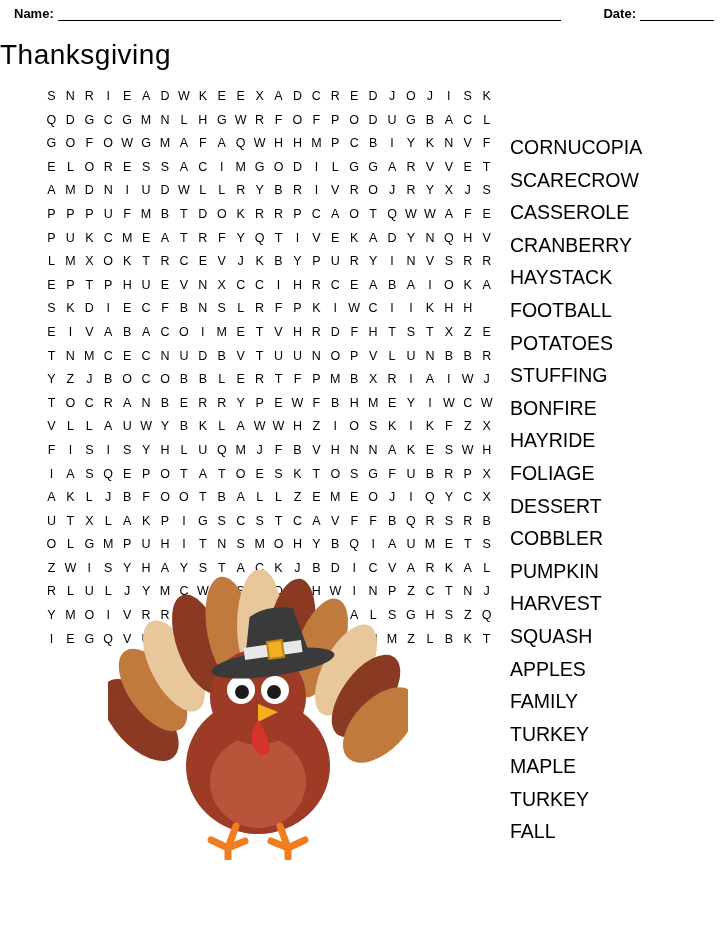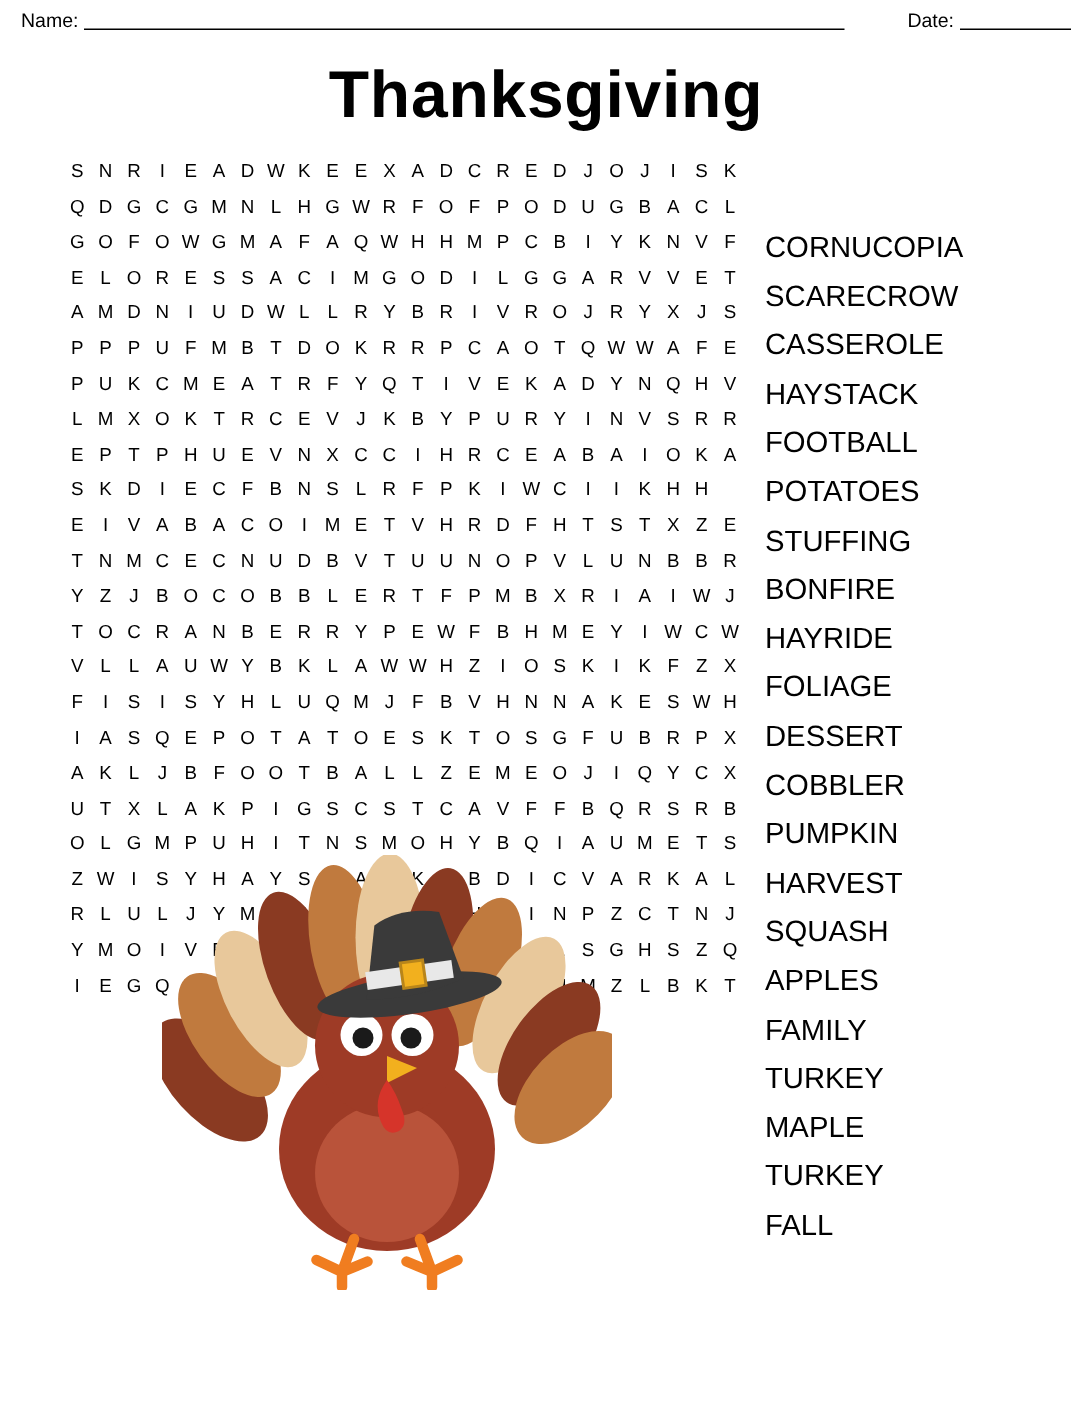--- a/index.html
+++ b/index.html
@@ -12,45 +12,45 @@
     height: 942px;
     font-family: "Liberation Sans", sans-serif;
     color: #000000;
     position: relative;
     overflow: hidden;
   }
 
   
   .header-row {
     display: flex;
-    align-items: center;
+    align-items: flex-end;
     padding: 6px 14px 0 14px;
     font-size: 13px;
-    font-weight: normal;
+    font-weight: bold;
   }
   .name-label { white-space: nowrap; }
   .name-line {
     flex: 1 1 auto;
     border-bottom: 1px solid #000;
     height: 12px;
     margin: 0 6px 0 4px;
   }
   .date-label { white-space: nowrap; margin-left: 36px; }
   .date-line {
     width: 74px;
     border-bottom: 1px solid #000;
     height: 12px;
     margin-left: 4px;
   }
 
   
   .puzzle-title {
-    text-align: center;
-    font-size: 44px;
-    font-weight: bold;
+    text-align: left;
+    font-size: 28px;
+    font-weight: normal;
     margin: 18px 0 14px 0;
     letter-spacing: 0.5px;
   }
 
   
   .content {
     display: flex;
     align-items: flex-start;
     padding: 0 16px;
   }
@@ -742,20 +742,21 @@
           <div class="cell">B</div>
           <div class="cell">K</div>
           <div class="cell">T</div>
         </div>
       </div>
   </div>
   <div class="word-col" id="wordlist">
       <div class="word">CORNUCOPIA</div>
       <div class="word">SCARECROW</div>
       <div class="word">CASSEROLE</div>
+      <div class="word">CRANBERRY</div>
       <div class="word">HAYSTACK</div>
       <div class="word">FOOTBALL</div>
       <div class="word">POTATOES</div>
       <div class="word">STUFFING</div>
       <div class="word">BONFIRE</div>
       <div class="word">HAYRIDE</div>
       <div class="word">FOLIAGE</div>
       <div class="word">DESSERT</div>
       <div class="word">COBBLER</div>
       <div class="word">PUMPKIN</div>

